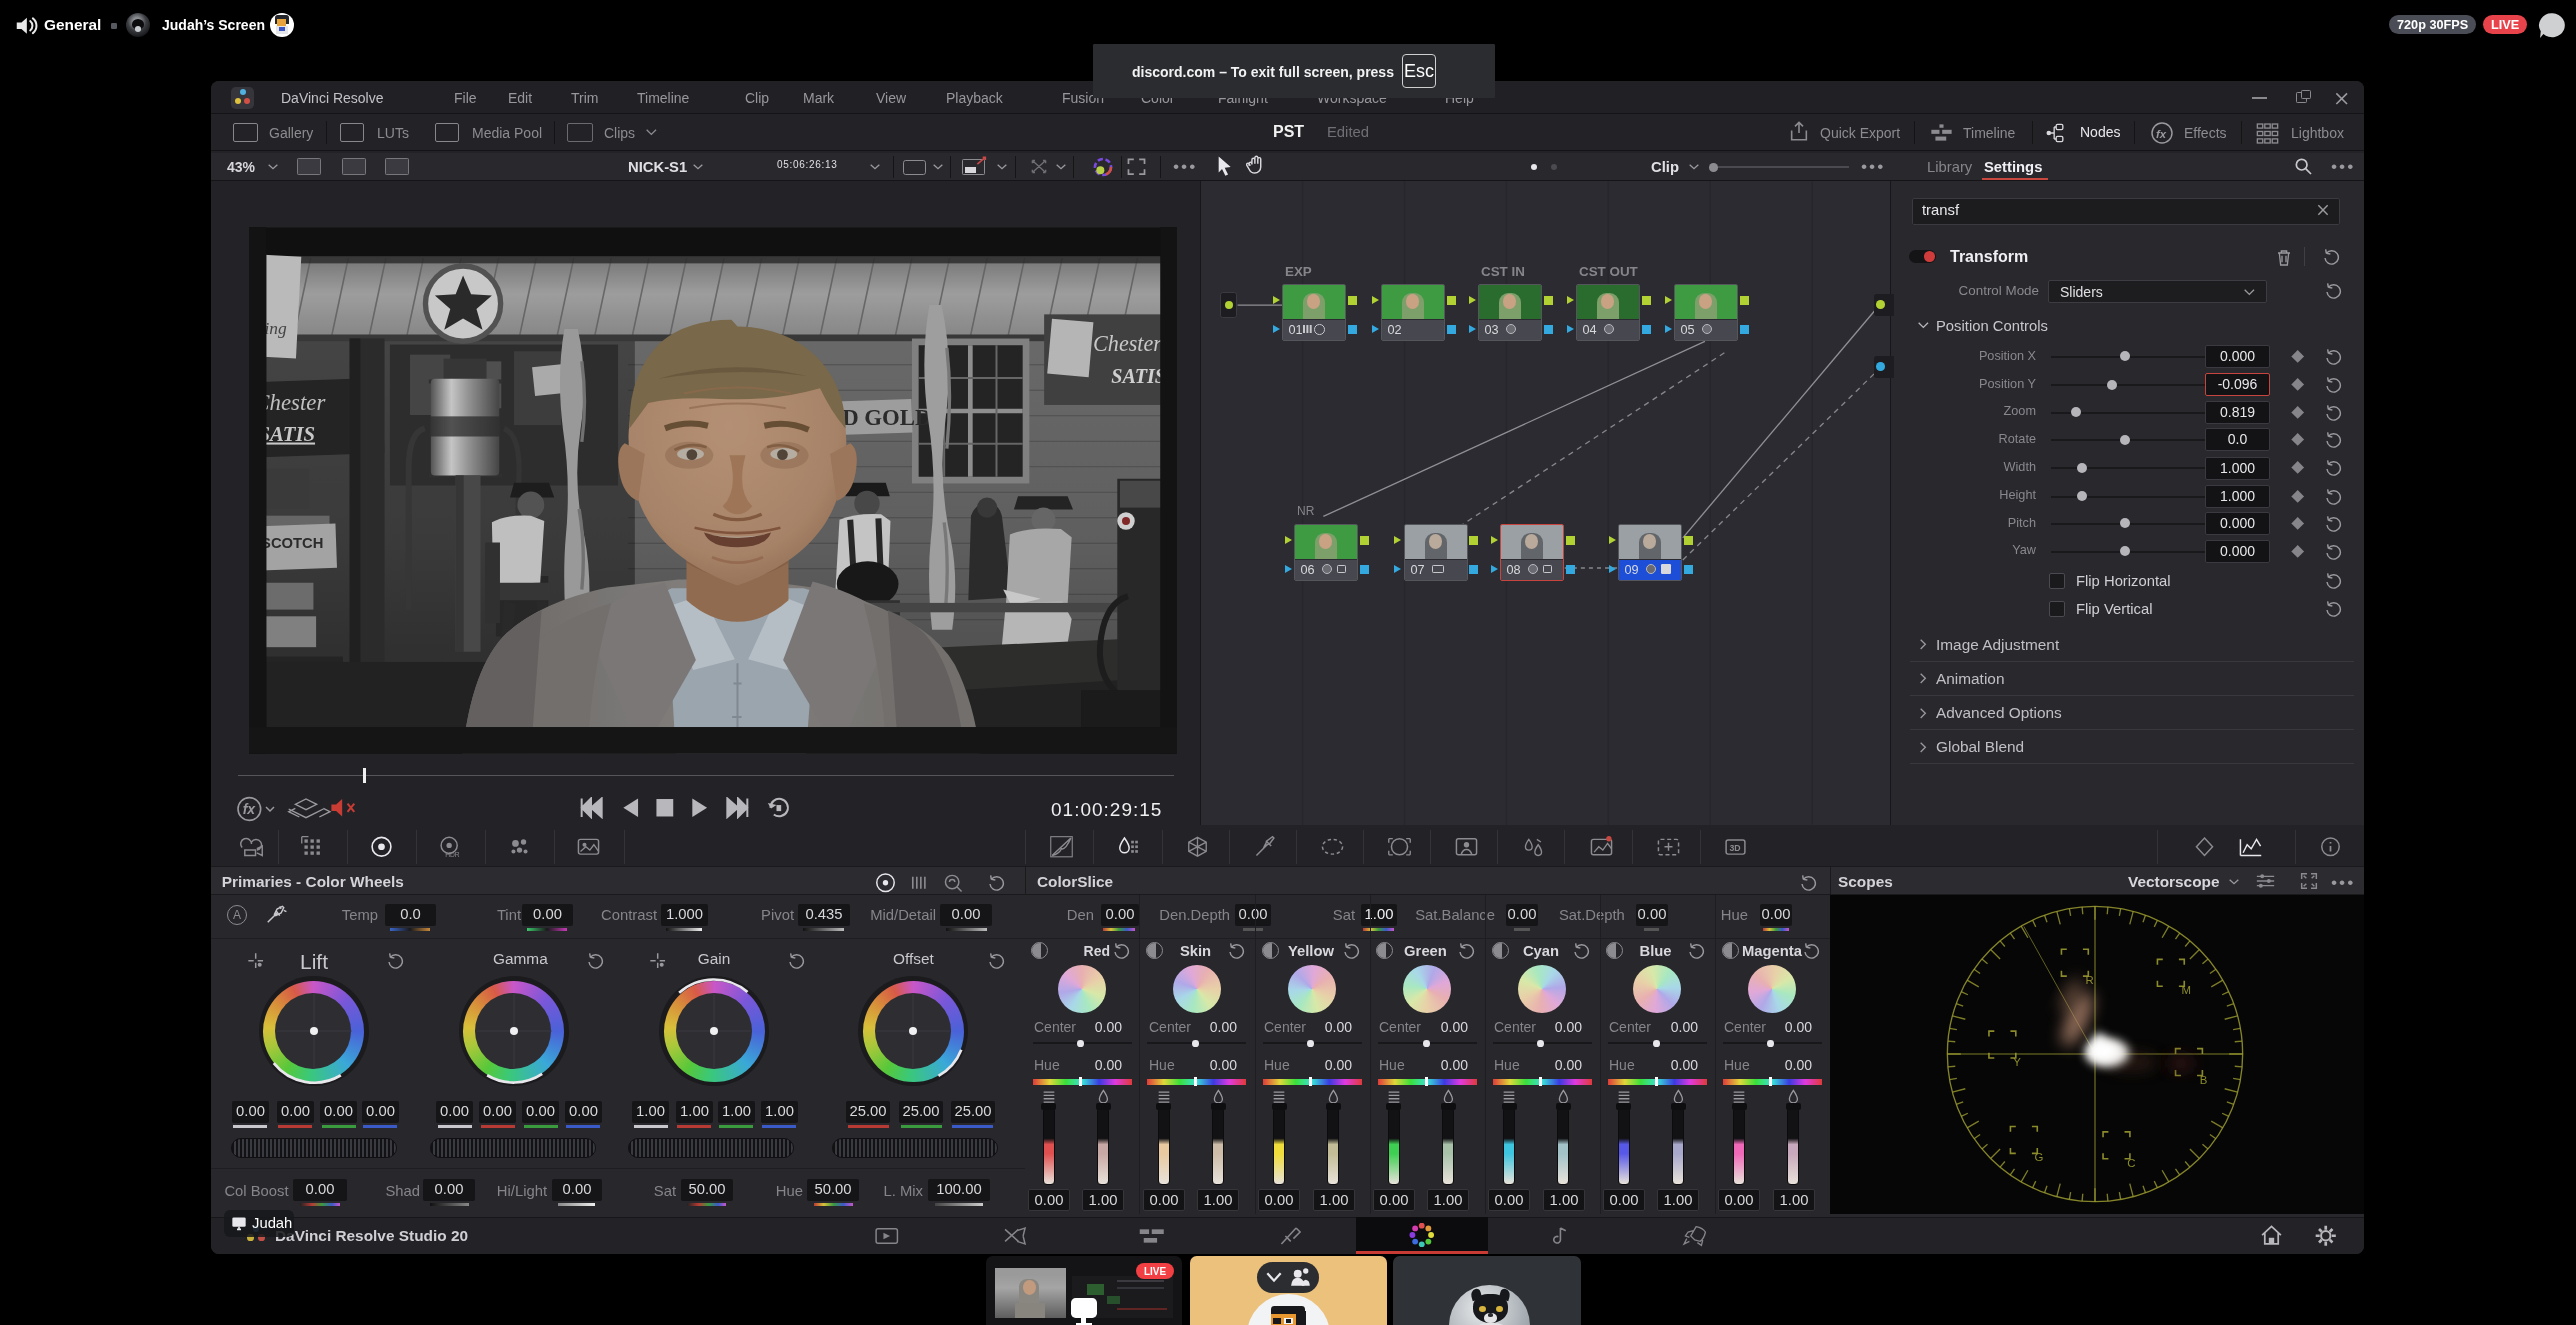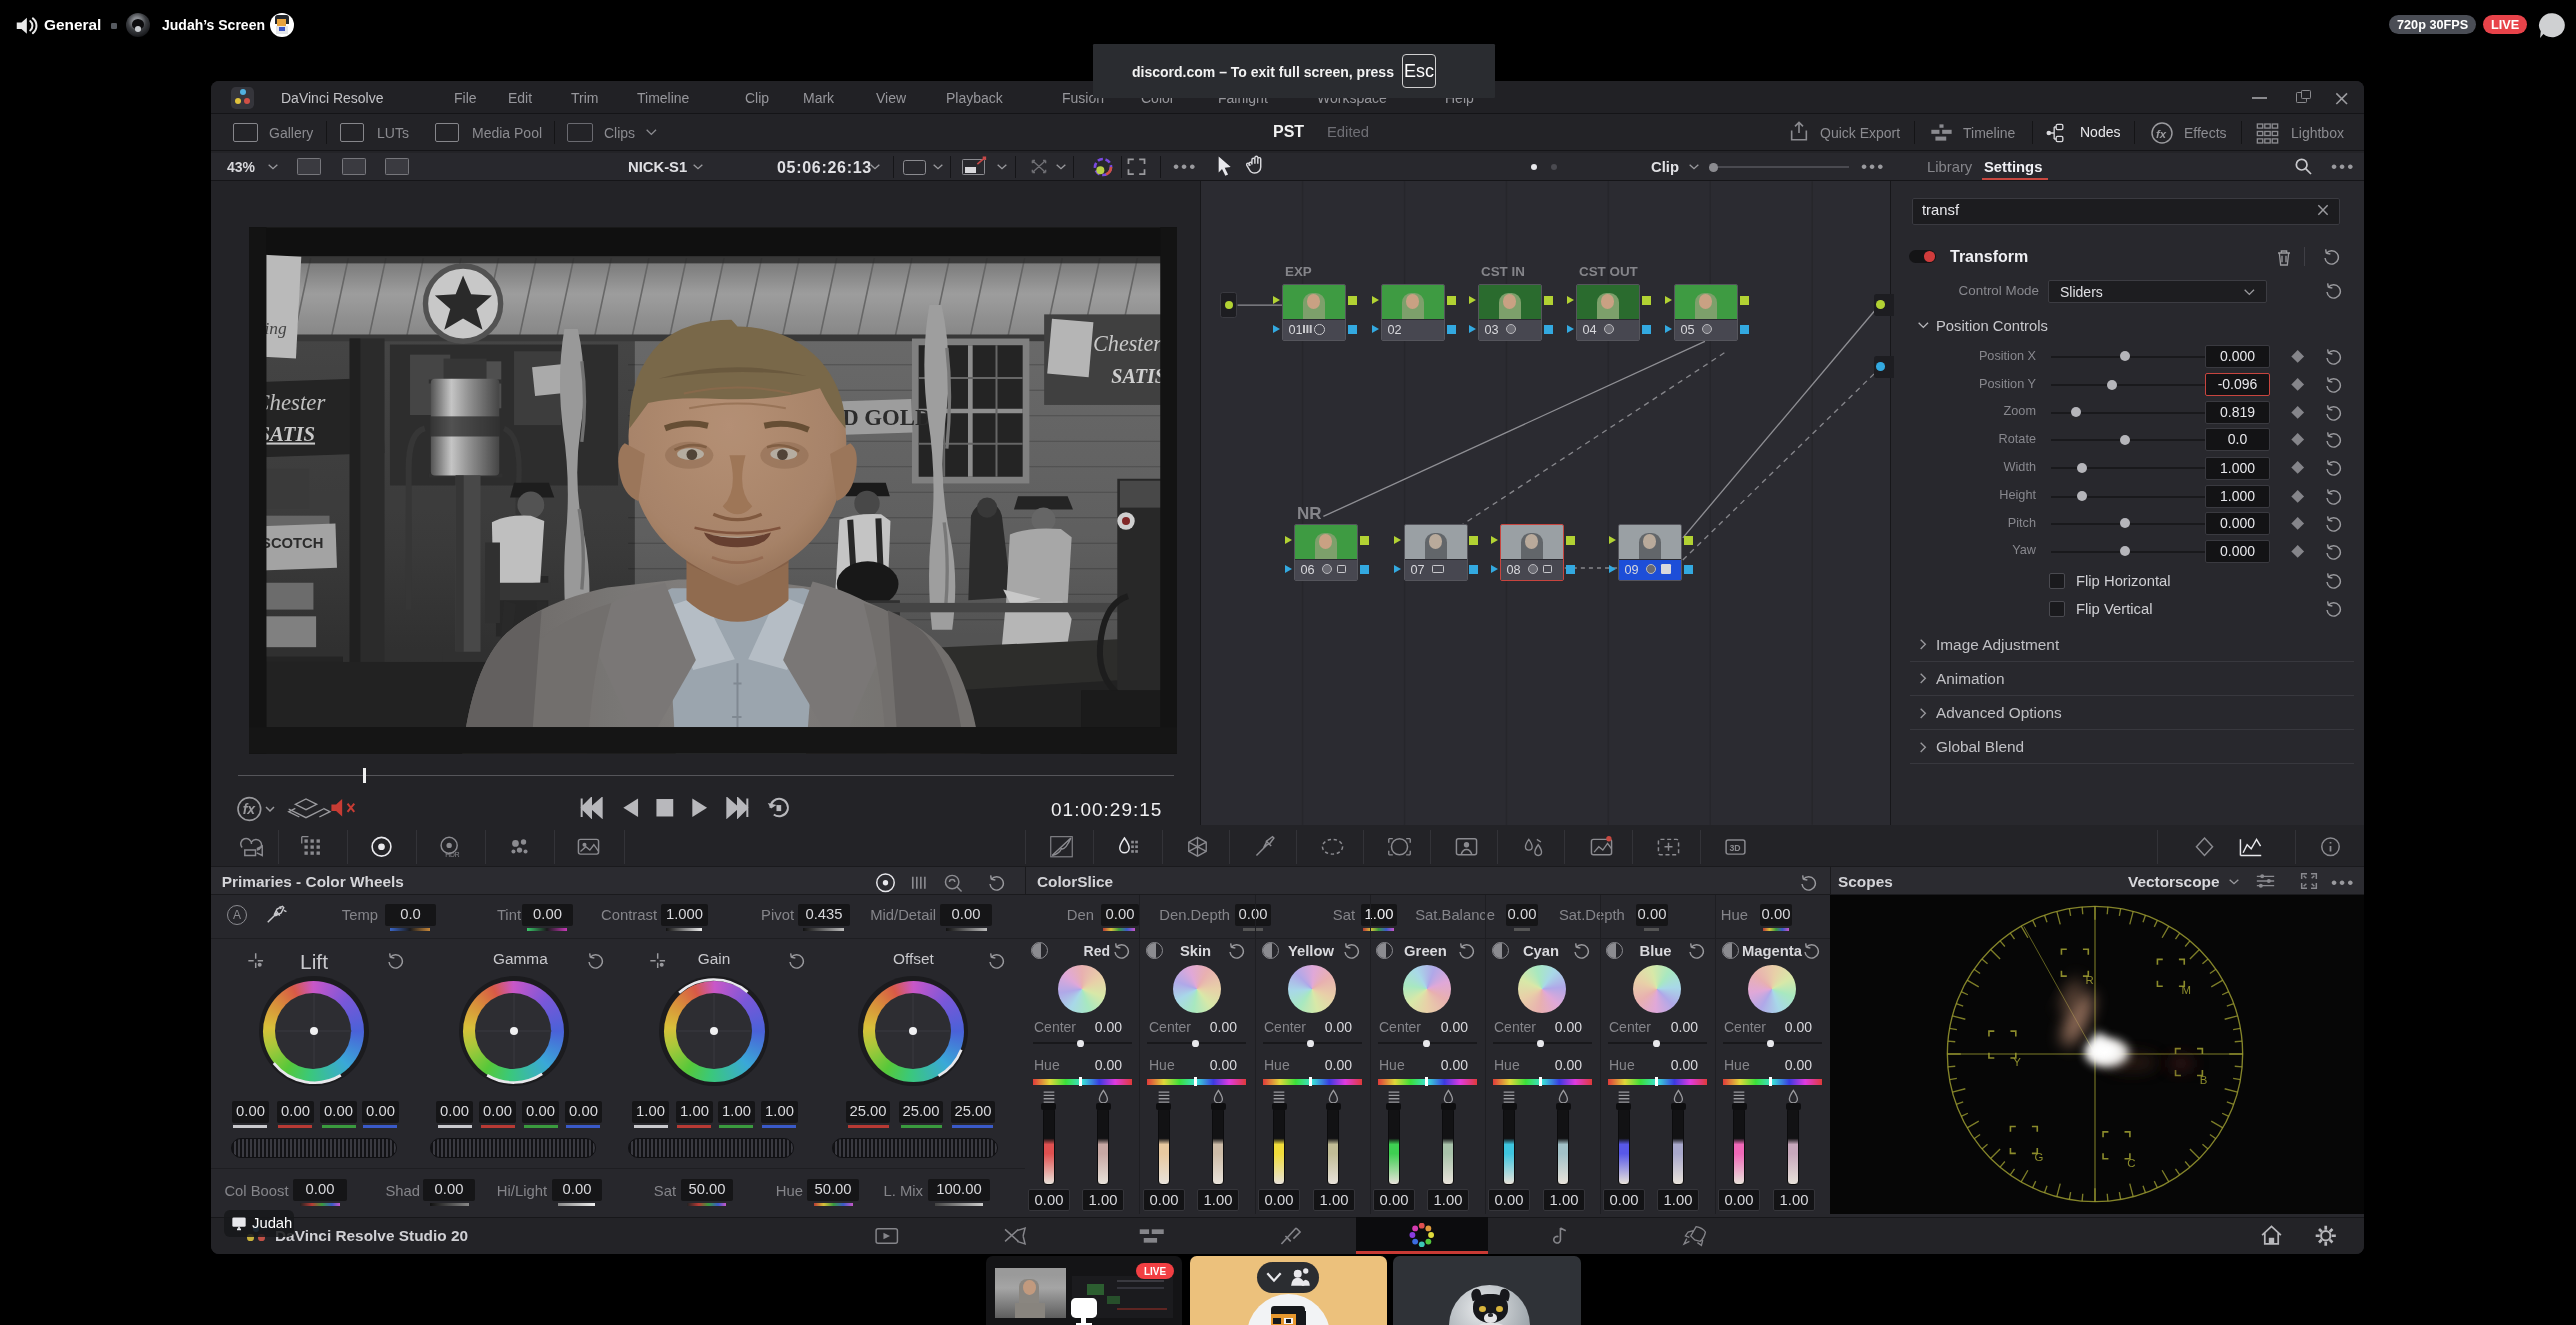--- a/index.html
+++ b/index.html
@@ -127,21 +127,21 @@
     <svg class="abs" style="left:57px;top:83px" width="10" height="6" viewBox="0 0 15 9">
       <path d="M1 1 L7.5 7 L14 1" stroke="#9a9a9e" stroke-width="2" fill="none"></path>
     </svg>
     <div class="abs" style="left:86px;top:77px;width:24px;height:17.4px;border:1.3px solid #77777c;border-radius:1.3px;background:#3a3a40"></div>
     <div class="abs" style="left:131px;top:77px;width:24px;height:17.4px;border:1.3px solid #77777c;border-radius:1.3px;background:#3a3a40"></div>
     <div class="abs" style="left:174px;top:77px;width:24px;height:17.4px;border:1.3px solid #77777c;border-radius:1.3px;background:#3a3a40"></div>
     <div class="abs" style="left:417px;top:78px;font-size:14.8px;font-weight:700;color:#e0e0e4">NICK-S1</div>
     <svg class="abs" style="left:482px;top:83px" width="10" height="6" viewBox="0 0 15 9">
       <path d="M1 1 L7.5 7 L14 1" stroke="#9a9a9e" stroke-width="2" fill="none"></path>
     </svg>
-    <div class="abs" style="left:566px;top:78px;font-size:16px;font-weight:700;color:#e0e0e4;letter-spacing:0.7px">05:06:26:13</div>
+    <div class="abs" style="left:566px;top:78px;font-size:10px;font-weight:400;color:#e0e0e4;letter-spacing:0.7px">05:06:26:13</div>
     <svg class="abs" style="left:659px;top:83px" width="10" height="6" viewBox="0 0 15 9">
       <path d="M1 1 L7.5 7 L14 1" stroke="#9a9a9e" stroke-width="2" fill="none"></path>
     </svg>
     <div class="abs" style="left:682px;top:75px;width:1.3px;height:21.5px;background:#151518"></div>
     <div class="abs" style="left:739px;top:75px;width:1.3px;height:21.5px;background:#151518"></div>
     <div class="abs" style="left:804px;top:75px;width:1.3px;height:21.5px;background:#151518"></div>
     <div class="abs" style="left:862px;top:75px;width:1.3px;height:21.5px;background:#151518"></div>
     <div class="abs" style="left:910px;top:75px;width:1.3px;height:21.5px;background:#151518"></div>
     <div class="abs" style="left:949px;top:75px;width:1.3px;height:21.5px;background:#151518"></div>
     <div class="abs" style="left:692px;top:79px;width:23px;height:14.8px;border:1.3px solid #8b8b90;border-radius:2.7px"></div>
@@ -548,21 +548,21 @@
       </div>
       <div class="abs" style="left:0;top:34px;width:62px;height:22px;background:#474750;border-top:0.7px solid #2a2a30">
         <div class="abs" style="left:5.4px;top:3.4px;font-size:12.7px;color:#d8d8dc">05</div>
         <div class="abs" style="left:27px;top:4px;width:10px;height:10px;border:1.3px solid #b8b8bc;border-radius:50%;background:#6a6a72"></div>
       </div>
     </div>
     <div class="abs" style="left:1529px;top:215px;width:8.7px;height:8.7px;background:#b2d233"></div>
     <div class="abs" style="left:1529px;top:244px;width:8.7px;height:8.7px;background:#33a9e0"></div>
     <div class="abs" style="left:1454px;top:215px;width:0;height:0;border-top:4.7px solid transparent;border-bottom:4.7px solid transparent;border-left:7.4px solid #b2d233"></div>
     <div class="abs" style="left:1454px;top:244px;width:0;height:0;border-top:4.7px solid transparent;border-bottom:4.7px solid transparent;border-left:7.4px solid #33a9e0"></div>
-    <div class="abs" style="left:1086px;top:423px;font-size:17px;font-weight:700;color:#85858a">NR</div>
+    <div class="abs" style="left:1086px;top:423px;font-size:12px;font-weight:400;color:#85858a">NR</div>
     <div class="abs" style="left:1083px;top:443px;width:64px;height:57px;border:1.3px solid #55555c;border-radius:2px;background:#3a3a42;overflow:hidden">
       <div class="abs" style="left:0;top:0;width:62px;height:34px;background:#3e9b42">
         <div class="abs" style="left:20px;top:8px;width:21.5px;height:25.5px;border-radius:9.4px 9.4px 0 0;background:#7da06b"></div>
         <div class="abs" style="left:24px;top:9.4px;width:13.4px;height:14.8px;border-radius:50%;background:#c9a183"></div>
       </div>
       <div class="abs" style="left:0;top:34px;width:62px;height:22px;background:#474750;border-top:0.7px solid #2a2a30">
         <div class="abs" style="left:5.4px;top:3.4px;font-size:12.7px;color:#d8d8dc">06</div>
         <div class="abs" style="left:27px;top:4px;width:10px;height:10px;border:1.3px solid #b8b8bc;border-radius:50%;background:#6a6a72"></div>
         <div class="abs" style="left:42px;top:4.7px;width:9.4px;height:8.7px;border:1.3px solid #c8c8cc;border-radius:1.3px"></div>
       </div>

